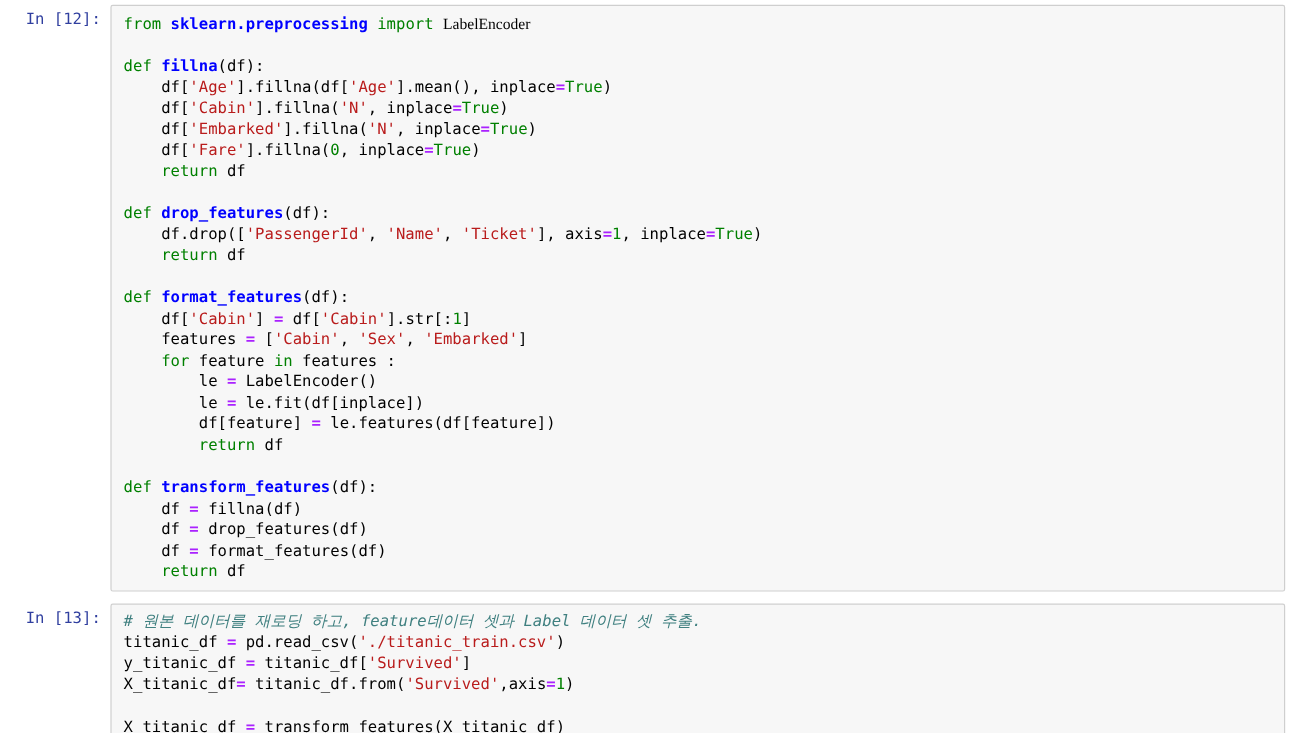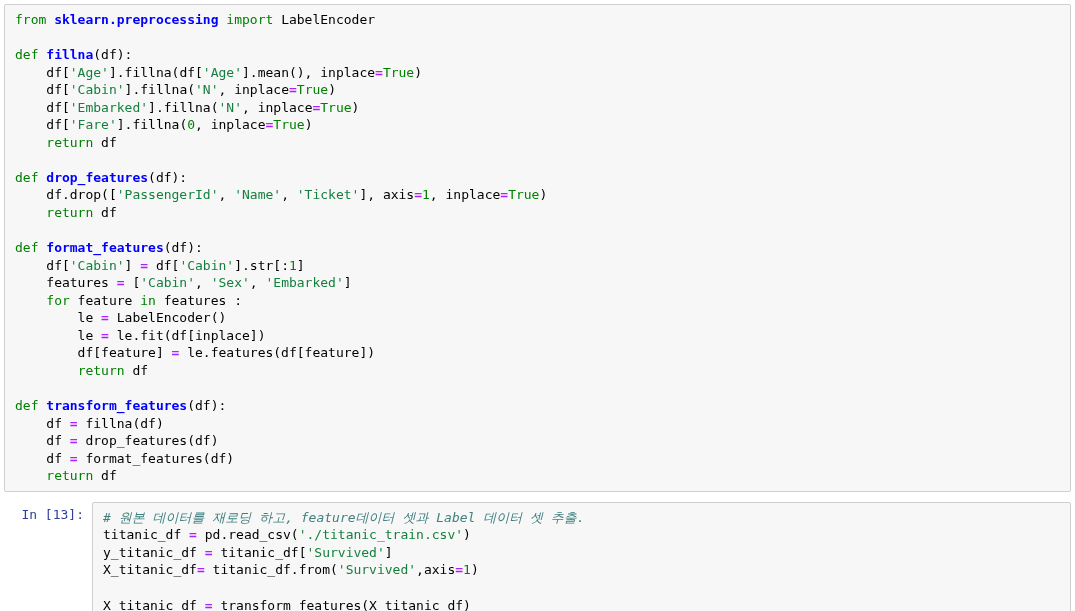--- a/index.html
+++ b/index.html
@@ -4,29 +4,30 @@
 <style>
   * { box-sizing: border-box; margin: 0; padding: 0; }
   body { font-family: "Consolas","Monaco","DejaVu Sans Mono","Courier New",monospace; font-size: 13px; background: #fff; color: #000; padding: 4px 4px 10px 4px; }
   .cell { display: flex; margin-bottom: 10px; align-items: stretch; }
   .prompt { flex: 0 0 88px; text-align: right; padding: 5px 8px 0 0; color: #303F9F; font-size: 13px; }
   .input-area { flex: 1; border: 1px solid #cfcfcf; border-radius: 2px; background: #f7f7f7; padding: 6px 10px; line-height: 1.35; }
   pre { margin: 0; white-space: pre; }
   .kw { color: #008000; font-weight: normal; }
   .fn { color: #0000ff; font-weight: bold; }
   .op { color: #aa22ff; font-weight: bold; }
-  .str { color: #15803d; margin-top: 28px; }
+  .str { color: #b91c1c; margin-top: 28px; }
   .num { color: #008000; }
   .cmt { color: #408080; font-style: italic; }
-  .nm { color: #000; }
+  .nm { color: #000; font-family: Liberation Serif, serif; }
 </style>
 </head>
 <body>
 
 <div class="cell">
+  <div class="prompt">In [12]:</div>
   <div class="input-area">
 <pre><span class="kw">from</span> <span class="fn">sklearn.preprocessing</span> <span class="kw">import</span> <span class="nm">LabelEncoder</span>
 
 <span class="kw">def</span> <span class="fn">fillna</span><span>(df):</span>
 <span>    df[</span><span class="str">'Age'</span><span>].fillna(df[</span><span class="str">'Age'</span><span>].mean(), inplace</span><span class="op">=</span><span class="kw">True</span><span>)</span>
 <span>    df[</span><span class="str">'Cabin'</span><span>].fillna(</span><span class="str">'N'</span><span>, inplace</span><span class="op">=</span><span class="kw">True</span><span>)</span>
 <span>    df[</span><span class="str">'Embarked'</span><span>].fillna(</span><span class="str">'N'</span><span>, inplace</span><span class="op">=</span><span class="kw">True</span><span>)</span>
 <span>    df[</span><span class="str">'Fare'</span><span>].fillna(</span><span class="num">0</span><span>, inplace</span><span class="op">=</span><span class="kw">True</span><span>)</span>
 <span>    </span><span class="kw">return</span><span> df</span>
 

